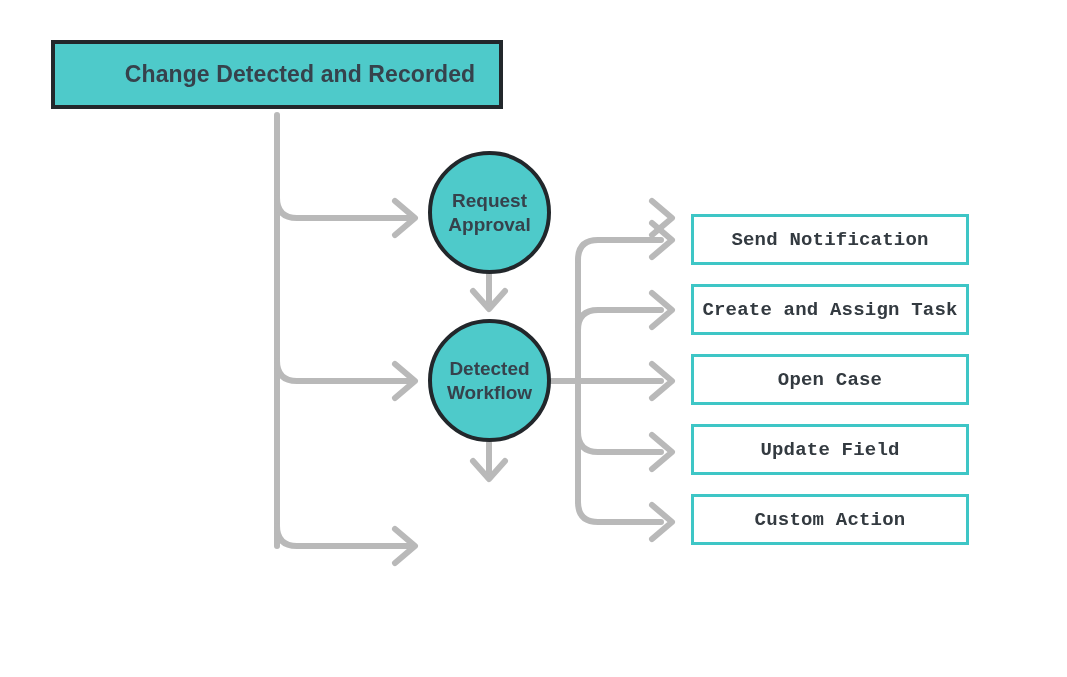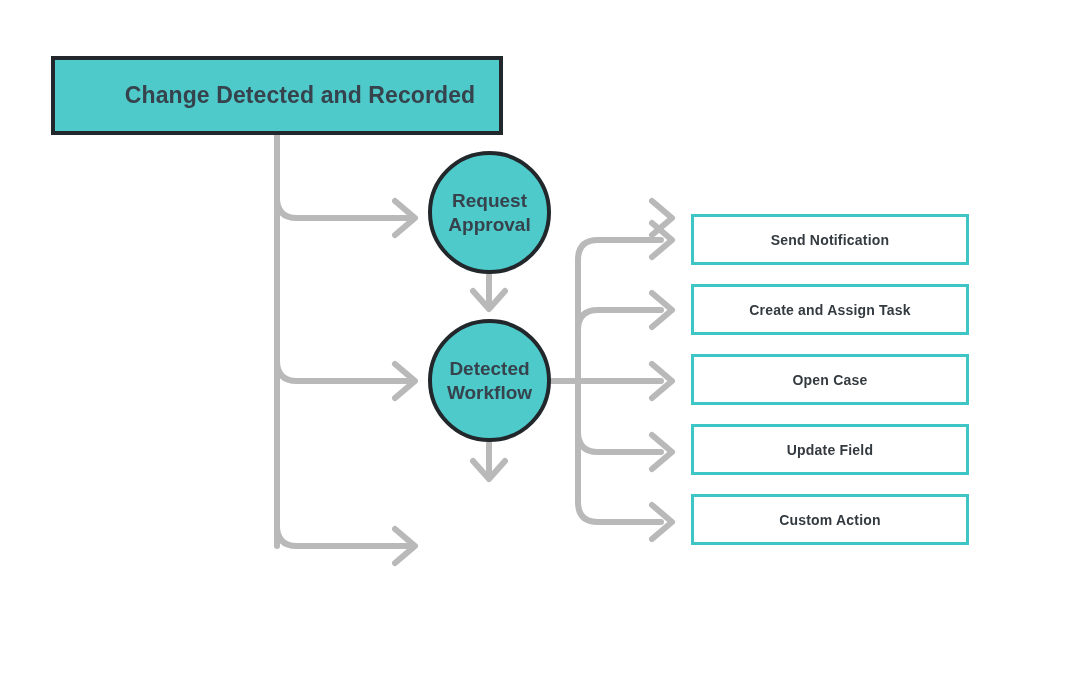--- a/index.html
+++ b/index.html
@@ -23,23 +23,23 @@
     position: absolute;
     left: 0;
     top: 0;
     width: 1067px;
     height: 677px;
   }
   
   .trigger-box {
     position: absolute;
     left: 51px;
-    top: 56px;
+    top: 40px;
     width: 452px;
-    height: 79px;
+    height: 69px;
     background: #4ECACA;
     border: 4px solid #22272b;
     box-sizing: border-box;
     display: flex;
     align-items: center;
     justify-content: center;
     z-index: 3;
     padding-left: 46px;
   }
   .trigger-box .label {
@@ -99,24 +99,25 @@
     height: 51px;
     background: #ffffff;
     border: 3px solid #3EC6C6;
     box-sizing: border-box;
     display: flex;
     align-items: center;
     justify-content: center;
     z-index: 3;
   }
   .action-box .label {
-    font-size: 14px;
+    font-size: 19px;
     font-weight: bold;
     color: #333a40;
     letter-spacing: .2px;
+    font-family: Liberation Mono, monospace;
   }
 </style>
 </head>
 <body>
 
 <div id="diagram">
 
   <svg id="connectors" viewBox="0 0 1067 677" width="1067" height="677" xmlns="http://www.w3.org/2000/svg">
     <g fill="none" stroke="#b9b9b9" stroke-width="6" stroke-linecap="round" stroke-linejoin="round">
 

